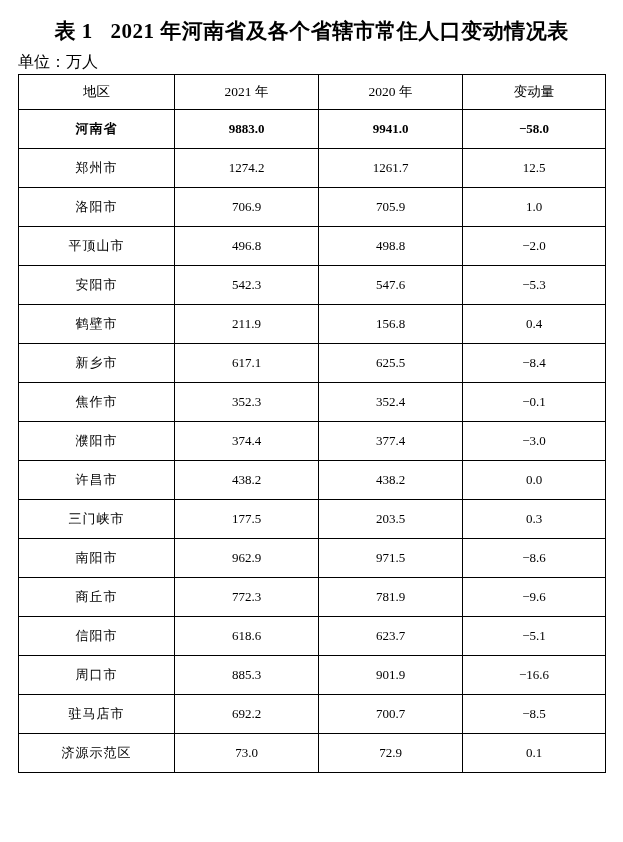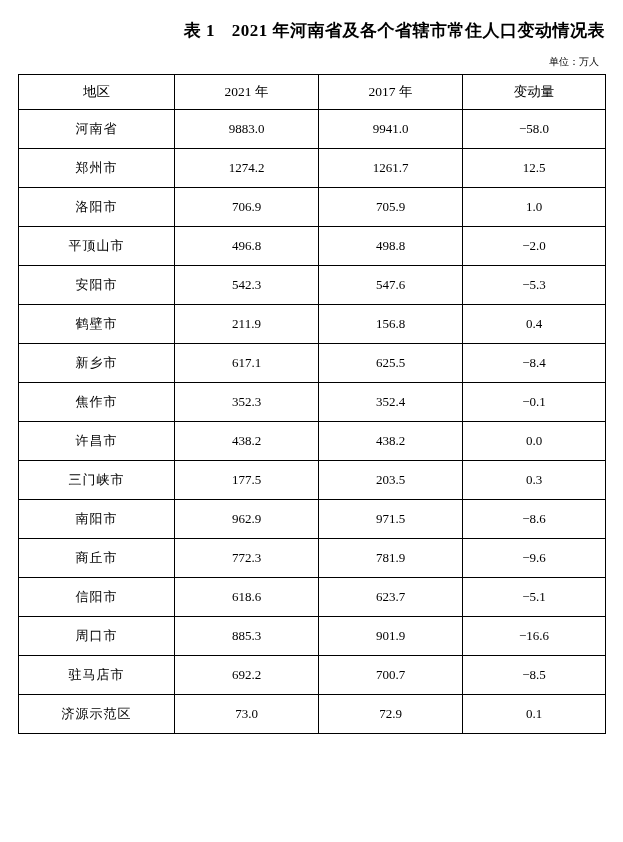--- a/index.html
+++ b/index.html
@@ -15,35 +15,34 @@
     -webkit-font-smoothing: antialiased;
   }
   .page {
     position: relative;
     width: 623px;
     height: 842px;
     box-sizing: border-box;
     padding: 0 18px;
   }
   .title {
-    text-align: right;
-    font-size: 17px;
+    text-align: center;
+    font-size: 21px;
     font-weight: bold;
     letter-spacing: 0.5px;
     margin: 12px 0 8px 0;
     padding-top: 6px;
     line-height: 26px;
     white-space: nowrap;
   }
   .title .num {
     padding: 0 6px;
   }
   .unit {
-    text-align: right;
-    font-size: 10px;
+    font-size: 16px;
     margin: 10px 6px 4px 0;
     line-height: 16px;
   }
   table.data {
     width: 587px;
     border-collapse: collapse;
     table-layout: fixed;
     margin: 0;
   }
   table.data col.c0 { width: 156px; }
@@ -62,21 +61,21 @@
   table.data thead th {
     font-weight: normal;
     font-size: 13.5px;
     height: 34px;
     text-align: center;
   }
   table.data tbody td {
     font-size: 13px;
   }
   tr.total td {
-    font-weight: normal;
+    font-weight: bold;
     font-size: 13.5px;
   }
   td.region {
     letter-spacing: 1px;
   }
   td.num {
     font-family: "Liberation Serif", "DejaVu Serif", serif;
   }
   .minus {
     letter-spacing: 0;
@@ -97,21 +96,21 @@
     <colgroup>
       <col class="c0">
         <col class="c1">
         <col class="c2">
         <col class="c3">
     </colgroup>
     <thead>
       <tr>
         <th>地区</th>
         <th>2021 年</th>
-        <th>2017 年</th>
+        <th>2020 年</th>
         <th>变动量</th>
       </tr>
     </thead>
     <tbody id="table-body">
     <tr class="total">
           <td class="region">河南省</td>
           <td class="num">9883.0</td>
           <td class="num">9941.0</td>
           <td class="num minus">−58.0</td>
         </tr>
@@ -151,20 +150,26 @@
           <td class="num">625.5</td>
           <td class="num minus">−8.4</td>
         </tr>
         <tr>
           <td class="region">焦作市</td>
           <td class="num">352.3</td>
           <td class="num">352.4</td>
           <td class="num minus">−0.1</td>
         </tr>
         <tr>
+          <td class="region">濮阳市</td>
+          <td class="num">374.4</td>
+          <td class="num">377.4</td>
+          <td class="num minus">−3.0</td>
+        </tr>
+        <tr>
           <td class="region">许昌市</td>
           <td class="num">438.2</td>
           <td class="num">438.2</td>
           <td class="num minus">0.0</td>
         </tr>
         <tr>
           <td class="region">三门峡市</td>
           <td class="num">177.5</td>
           <td class="num">203.5</td>
           <td class="num minus">0.3</td>

